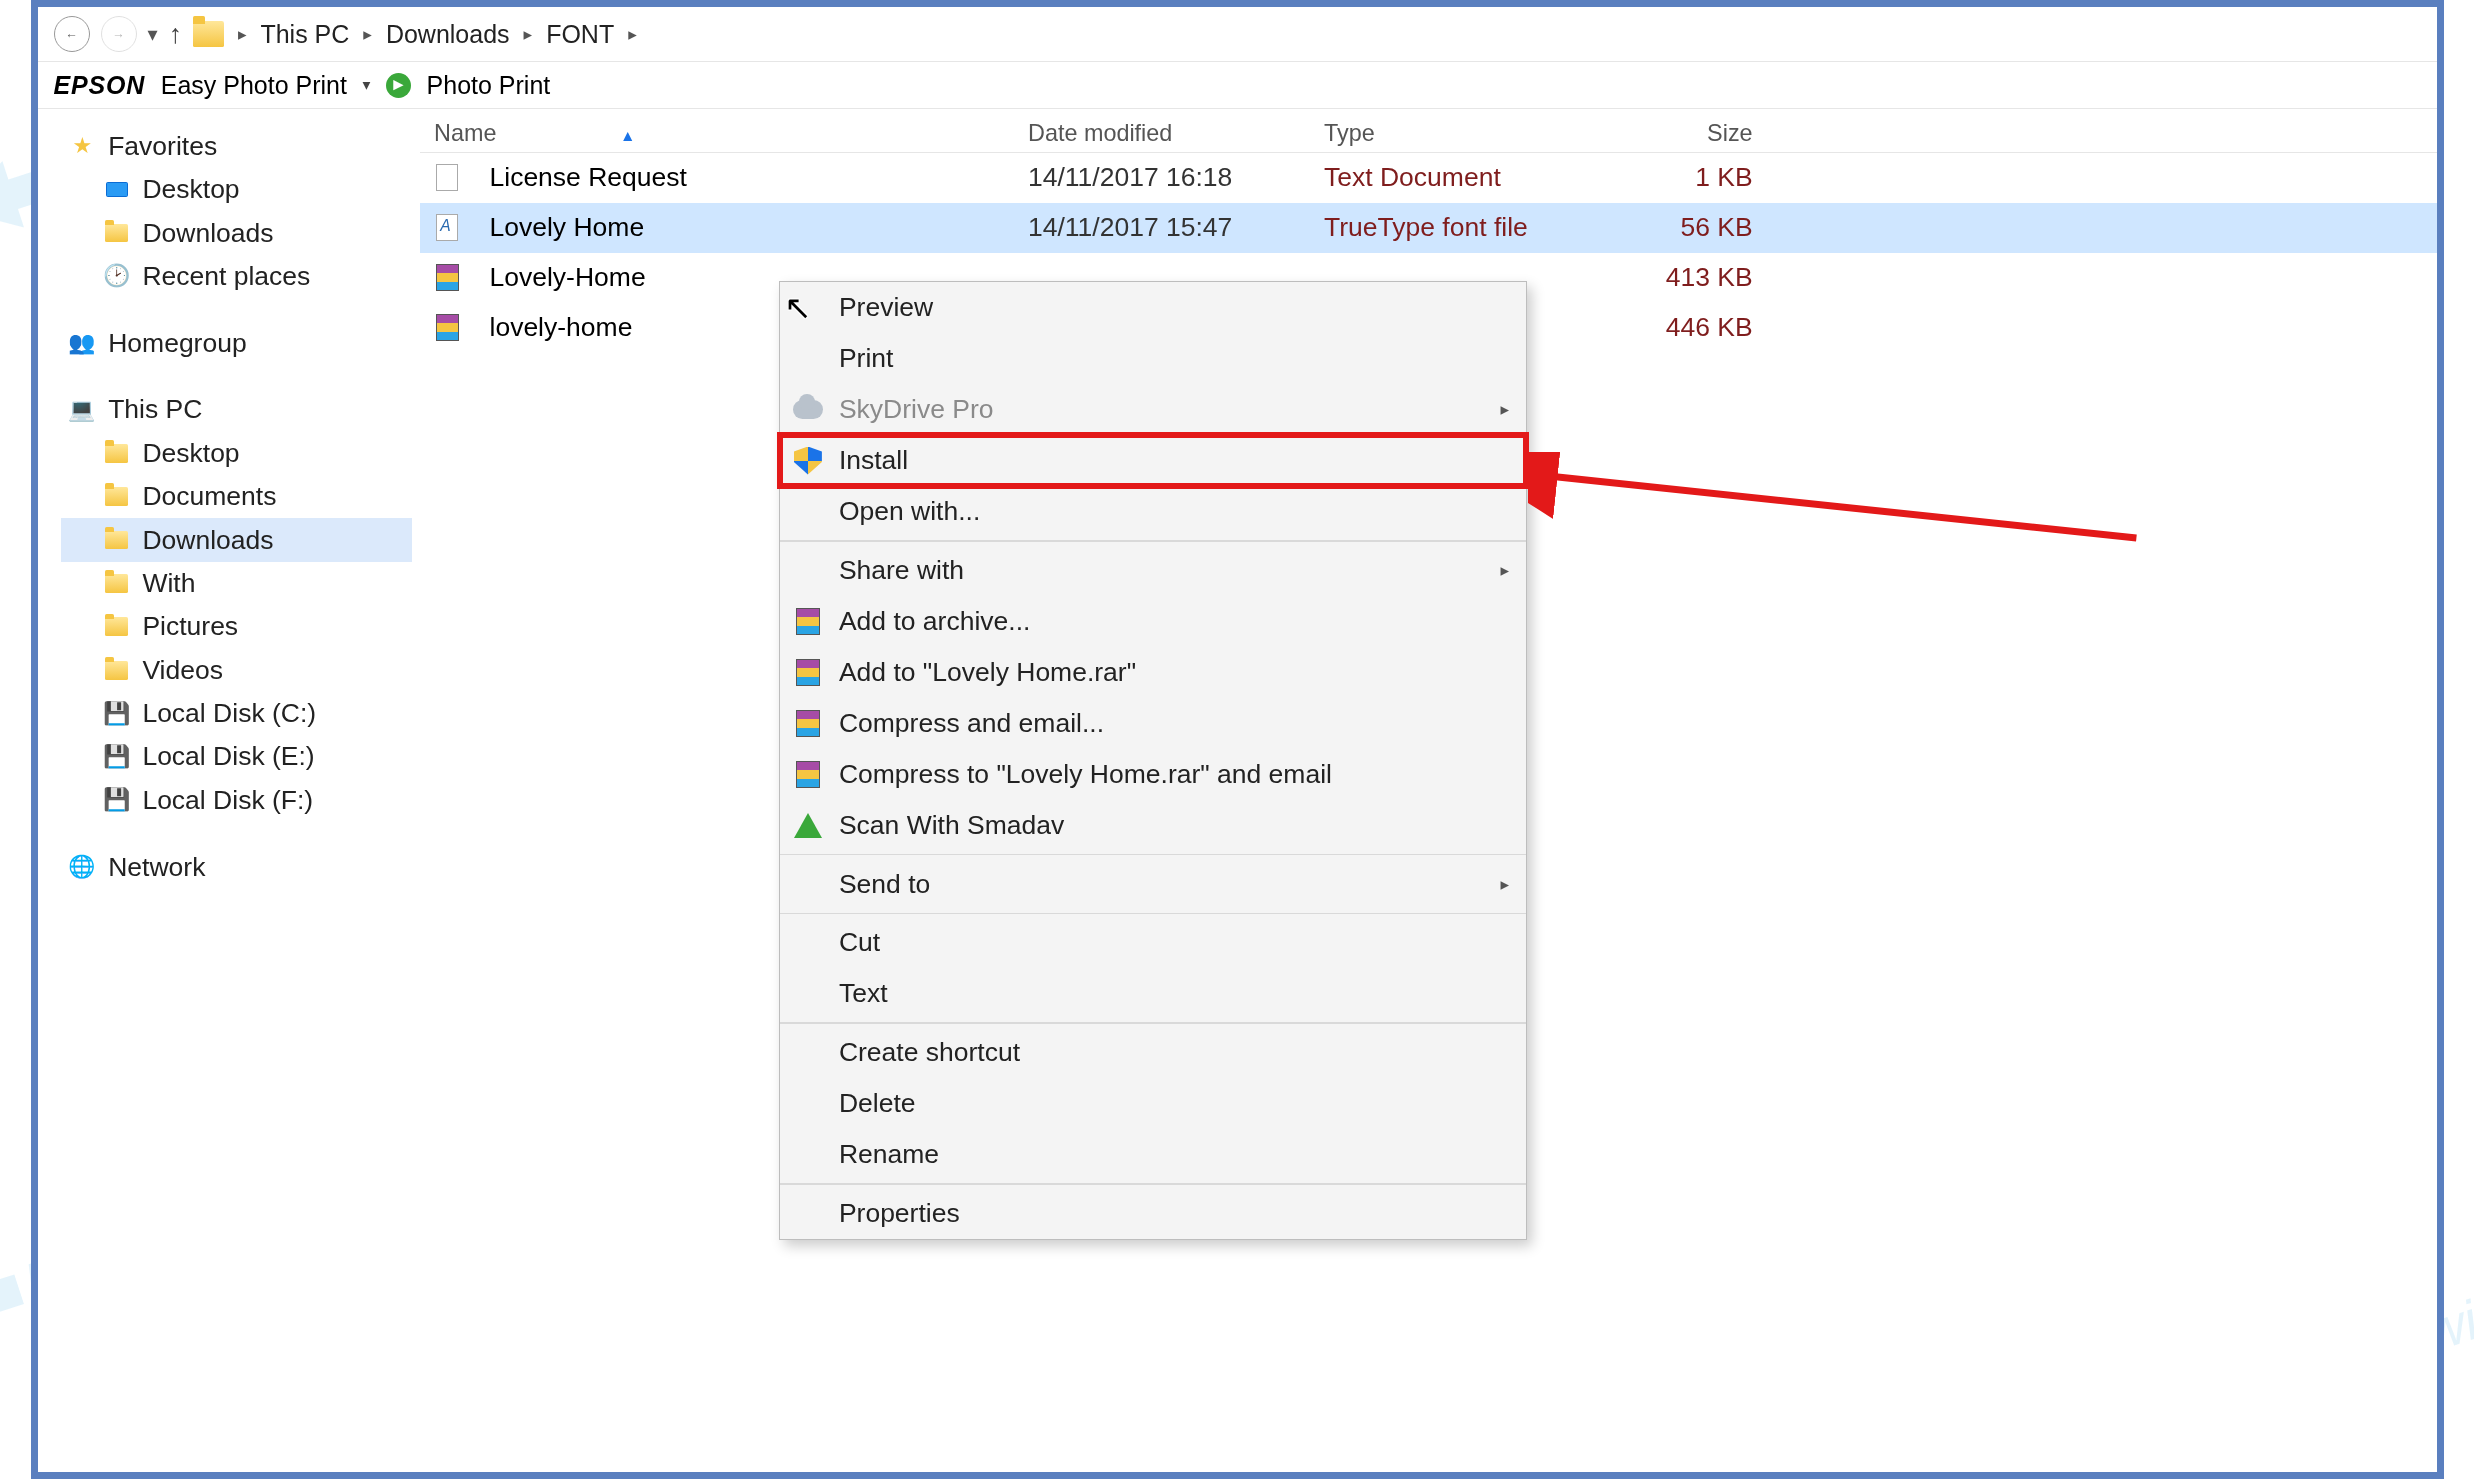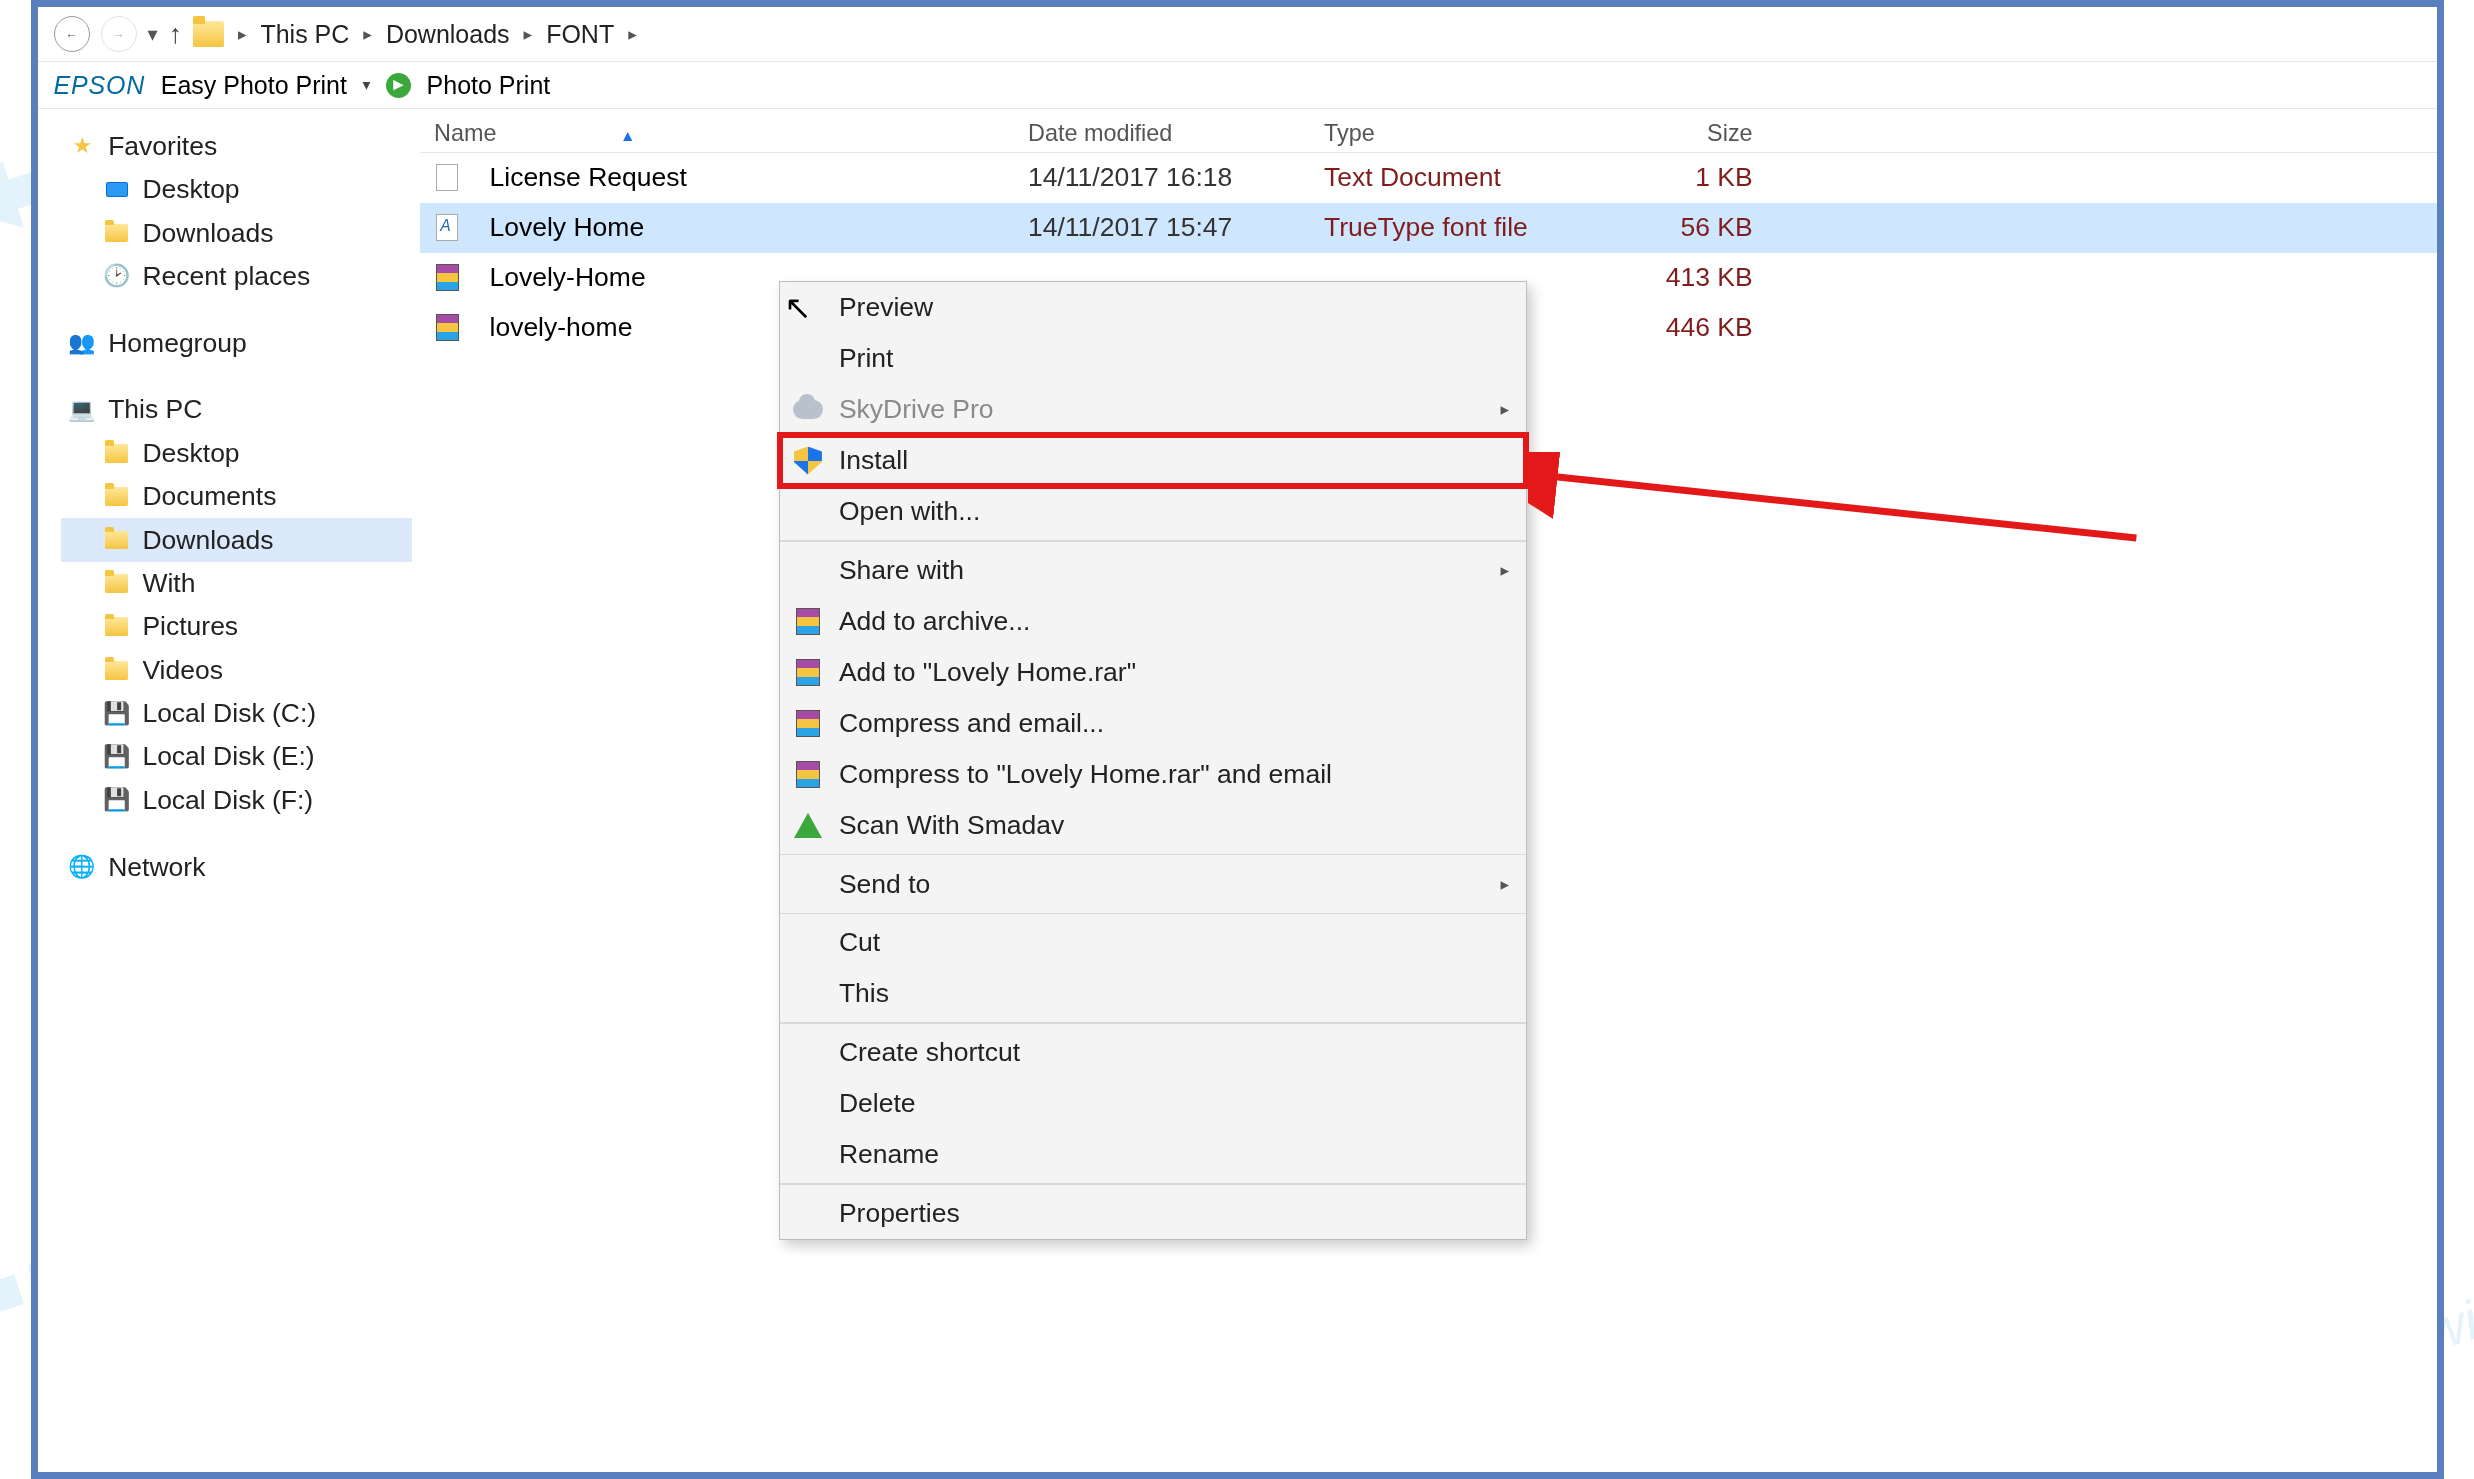--- a/index.html
+++ b/index.html
@@ -96,21 +96,21 @@
     }
     
     .epsonbar {
       height: 47px;
       display: flex; align-items: center;
       padding: 0 15.6px;
       gap: 15.6px;
       font-size: 25px;
       border-bottom: 0.8px solid #e6e6e6;
     }
-    .epson-logo { color: #0369a1; font-weight: 400; letter-spacing: 0.8px; font-style: italic; }
+    .epson-logo { color: #000000; font-weight: 700; letter-spacing: 0.8px; font-style: italic; }
     .dropdown-caret { font-size: 15.6px; color: #444; }
     .photo-circle {
       width: 25px; height: 25px; border-radius: 50%;
       background: #3aa83a; display: flex; align-items: center; justify-content: center;
       color: #fff; font-size: 17px;
     }
     
     .main {
       display: flex;
       height: calc(100% - 101px);
@@ -554,21 +554,21 @@
     <span>Send to</span>
     <span class="sub-caret">▸</span>
   </div>
   <div class="menu-sep"></div>
   <div class="menu-item">
     <span class="menu-icon"></span>
     <span>Cut</span>
   </div>
   <div class="menu-item">
     <span class="menu-icon"></span>
-    <span>This</span>
+    <span>Text</span>
   </div>
   <div class="menu-sep"></div>
   <div class="menu-item">
     <span class="menu-icon"></span>
     <span>Create shortcut</span>
   </div>
   <div class="menu-item">
     <span class="menu-icon"></span>
     <span>Delete</span>
   </div>

